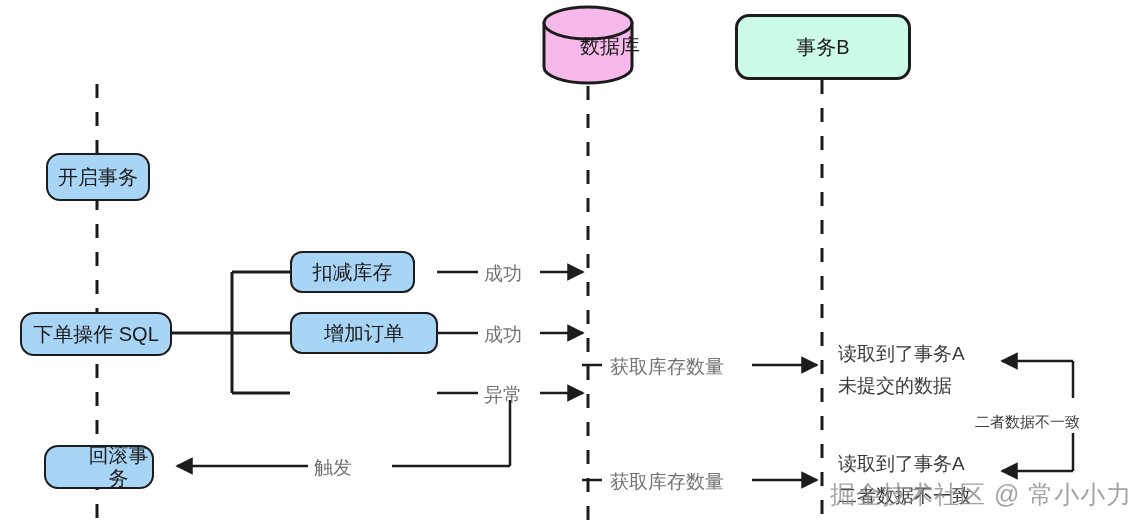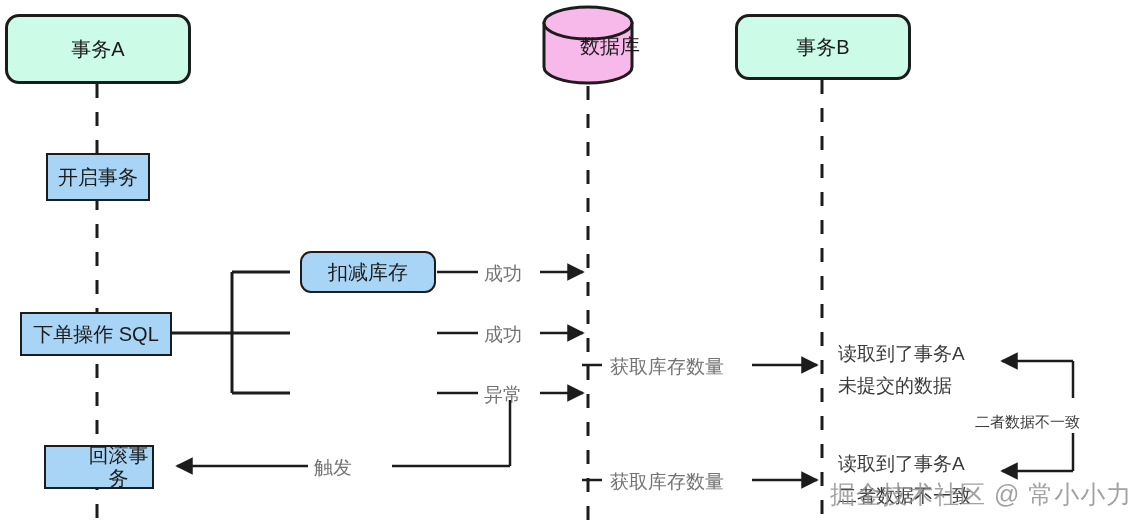--- a/index.html
+++ b/index.html
@@ -26,20 +26,21 @@
   }
   .node {
     position: absolute;
     box-sizing: border-box;
     display: flex;
     align-items: center;
     justify-content: center;
     text-align: center;
     color: #1b1b1b;
     line-height: 1.15;
+    border-radius: 14px;
   }
   
   .actor-box {
     background: #ccfbe8;
     border: 3px solid #1c1c1c;
     border-radius: 14px;
     font-size: 20px;
   }
   
   .proc-box {
@@ -141,42 +142,42 @@
     </g>
 
     <g stroke="#1c1c1c" stroke-width="2.5" fill="none">
       <line x1="1073" y1="361" x2="1073" y2="398"></line>
       <line x1="1073" y1="433" x2="1073" y2="471"></line>
       <line x1="1073" y1="361" x2="1002" y2="361" marker-end="url(#arrow)"></line>
       <line x1="1073" y1="471" x2="1002" y2="471" marker-end="url(#arrow)"></line>
     </g>
   </svg>
 
-  <div class="node actor-box" style="left:5px; top:14px; width:186px; height:70px;">
-    <span>事务A</span>
-  </div>
 
   <div class="db-label" style="left:544px; top:33px; width:88px; text-align:center;padding-left:22px;">数据库</div>
 
   <div class="node actor-box" style="left:735px; top:14px; width:176px; height:66px;">
     <span>事务B</span>
   </div>
 
   <div class="node proc-box" style="left:46px; top:153px; width:104px; height:48px;">
     <span>开启事务</span>
   </div>
 
   <div class="node proc-box" style="left:20px; top:312px; width:152px; height:44px;">
     <span>下单操作 SQL</span>
   </div>
 
-  <div class="node oct-box" style="left:300px; top:251px; width:136px; height:42px;border-radius:11px;">
+  <div class="node oct-box" style="left:290px; top:251px; width:125px; height:42px;">
     <span>扣减库存</span>
   </div>
 
+  <div class="node oct-box" style="left:290px; top:312px; width:148px; height:42px;">
+    <span>增加订单</span>
+  </div>
 
 
   <div class="node proc-box" style="left:44px; top:445px; width:110px; height:44px;padding-left:39px;">
     <span>回滚事务</span>
   </div>
 
   <div class="edge-label" style="left:484px; top:261px;">成功</div>
   <div class="edge-label" style="left:484px; top:322px;">成功</div>
   <div class="edge-label" style="left:484px; top:382px;">异常</div>
   <div class="edge-label" style="left:314px; top:455px;">触发</div>

